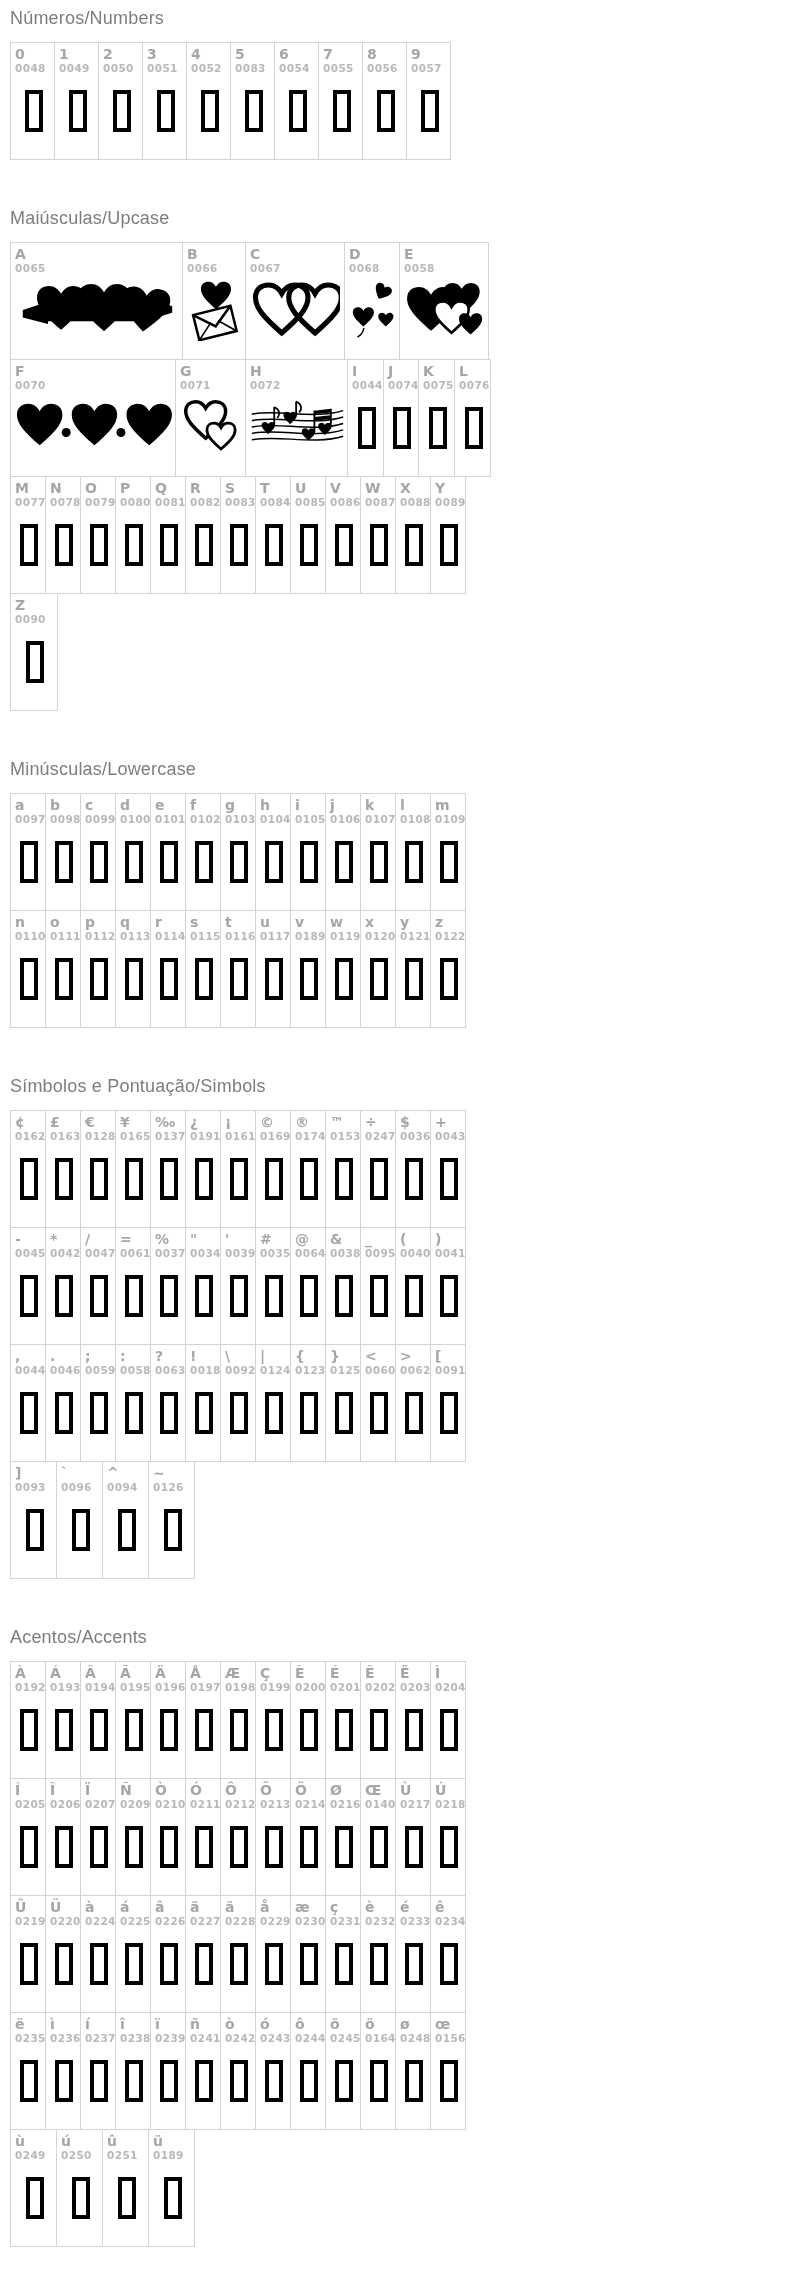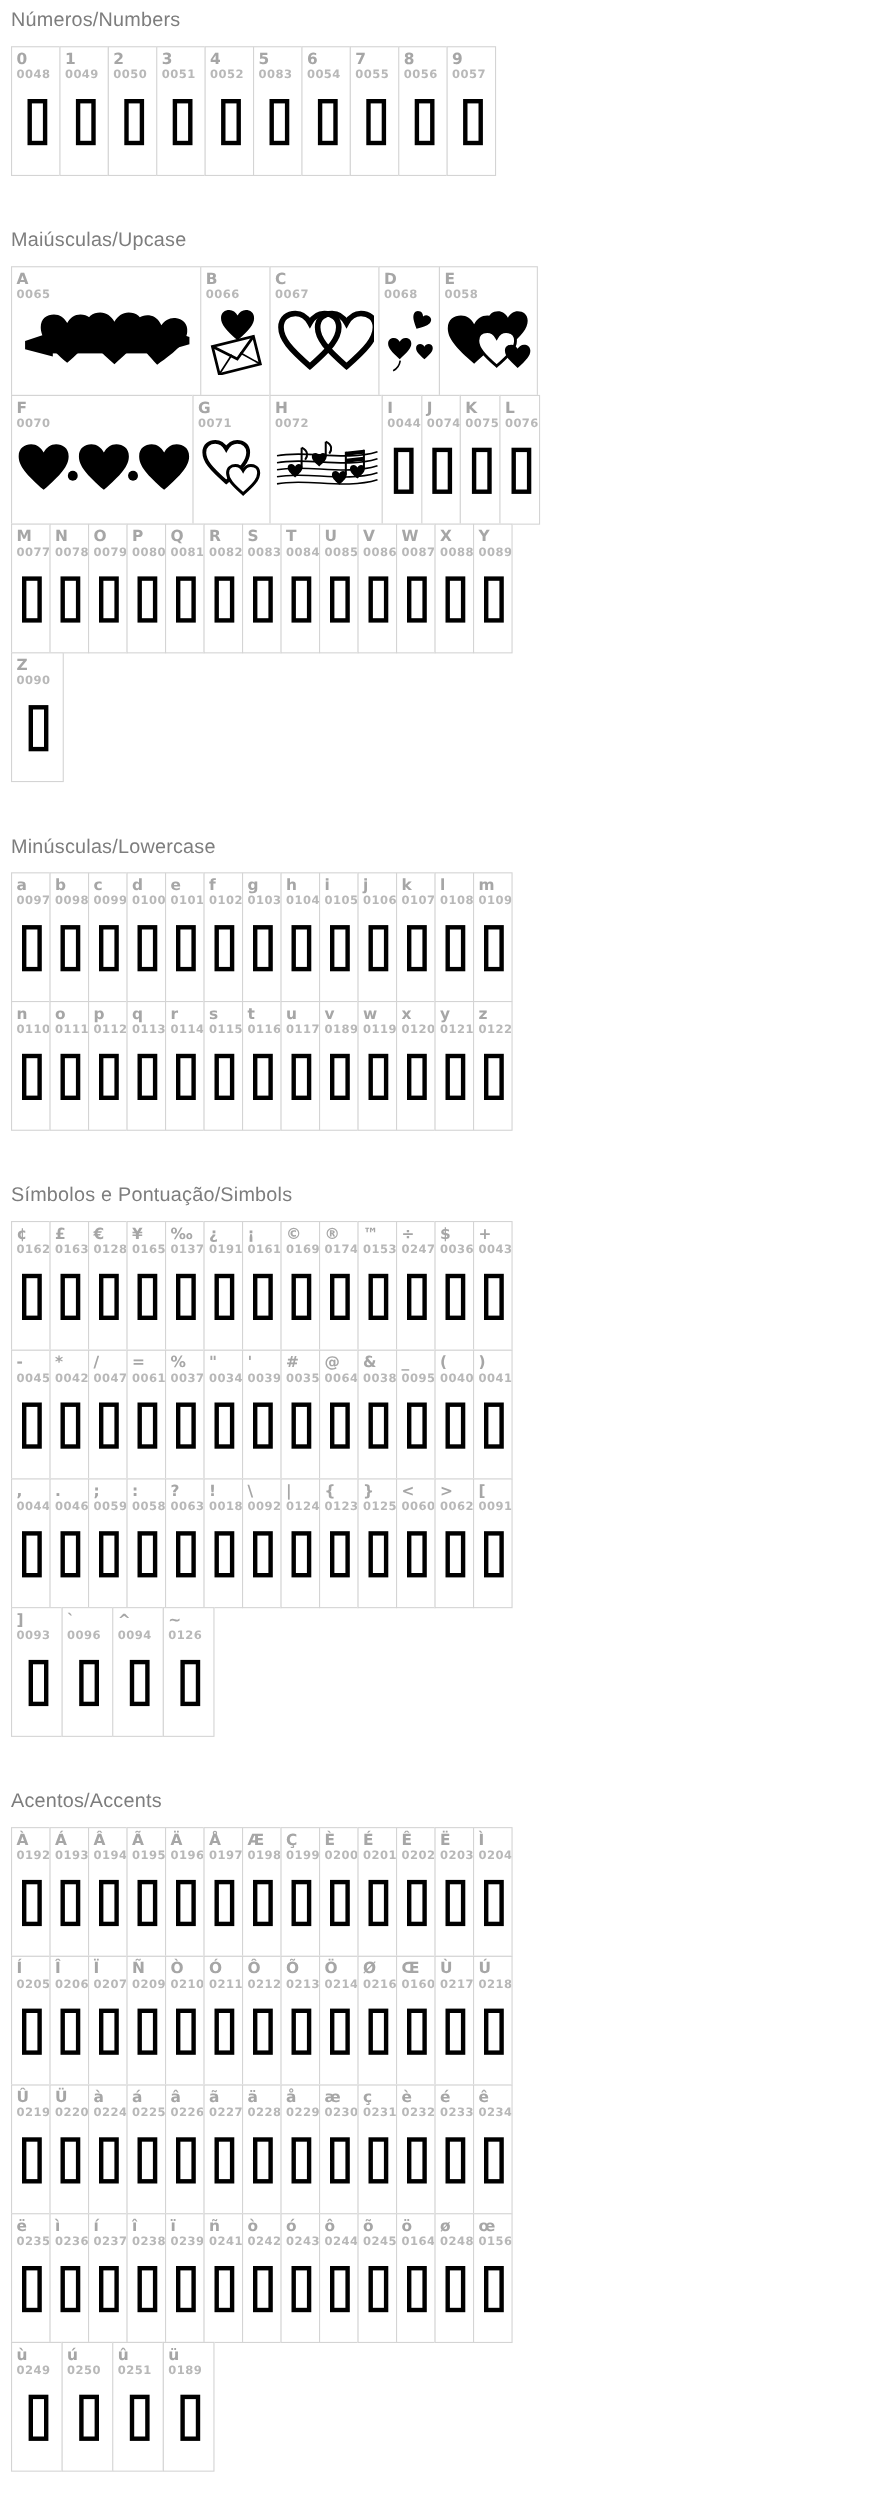--- a/index.html
+++ b/index.html
@@ -1044,21 +1044,21 @@
             </div>
             <div class="cell" style="width: 36px;">
               <div class="ch">Ø</div>
               <div class="code">0216</div>
               <div class="glyph">
                 <div class="tofu"></div>
               </div>
             </div>
             <div class="cell" style="width: 36px;">
               <div class="ch">Œ</div>
-              <div class="code">0160</div>
+              <div class="code">0140</div>
               <div class="glyph">
                 <div class="tofu"></div>
               </div>
             </div>
             <div class="cell" style="width: 36px;">
               <div class="ch">Ù</div>
               <div class="code">0217</div>
               <div class="glyph">
                 <div class="tofu"></div>
               </div>

